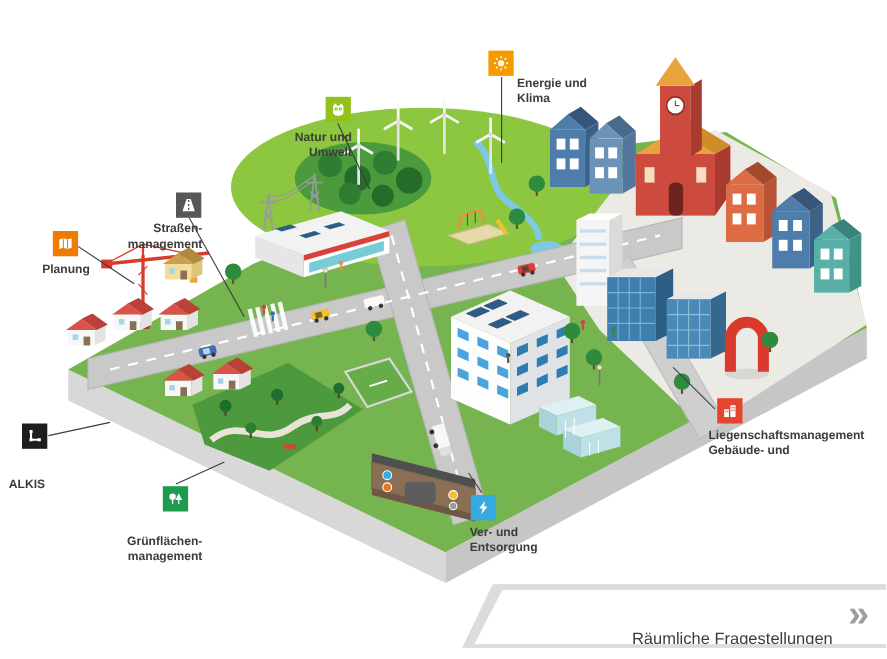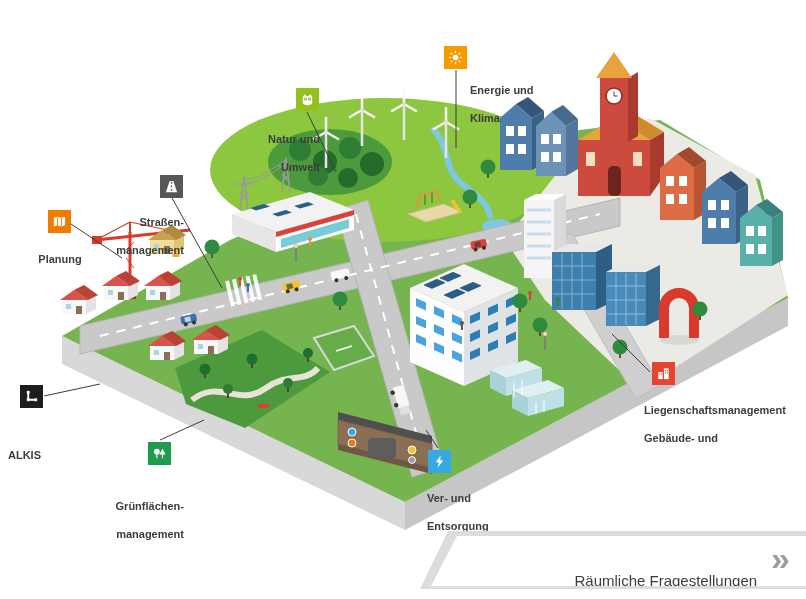--- a/index.html
+++ b/index.html
@@ -7,21 +7,21 @@
         font-family:"Liberation Sans",sans-serif;}
   .scene-svg{position:absolute;left:0;top:0;}
 
   
   .logo{position:absolute;left:20px;top:22px;display:flex;align-items:center;gap:10px;}
   .logo-text{font-size:28px;font-weight:bold;color:#575756;letter-spacing:1px;}
 
   
   .co-icon{position:absolute;width:23px;height:23px;display:flex;align-items:center;justify-content:center;}
   .co-label{position:absolute;font-size:11px;font-weight:bold;color:#3c3c3b;line-height:13.5px;}
-  .co-label span{display:block;margin-top:14px;}
+  .co-label span{display:block;}
   #ico-energie{left:444px;top:46px}   #lab-energie{left:470px;top:70px;width:100px;text-align:left}
   #ico-natur{left:296px;top:88px}     #lab-natur{left:228px;top:119px;width:92px;text-align:right}
   #ico-strassen{left:160px;top:175px} #lab-strassen{left:92px;top:202px;width:92px;text-align:right}
   #ico-planung{left:48px;top:210px}   #lab-planung{left:22px;top:239px;width:76px;text-align:center}
   #ico-alkis{left:20px;top:385px}     #lab-alkis{left:8px;top:435px;width:48px;text-align:left}
   #ico-gruen{left:148px;top:442px}    #lab-gruen{left:96px;top:486px;width:88px;text-align:right}
   #ico-ver{left:428px;top:450px}      #lab-ver{left:427px;top:478px;width:90px;text-align:left} #lab-gebaeude{left:644px;top:390px;width:162px;text-align:left}
 
   
   .banner-back{position:absolute;right:0;top:531px;width:386px;height:58px;background:#dcdcdc;

